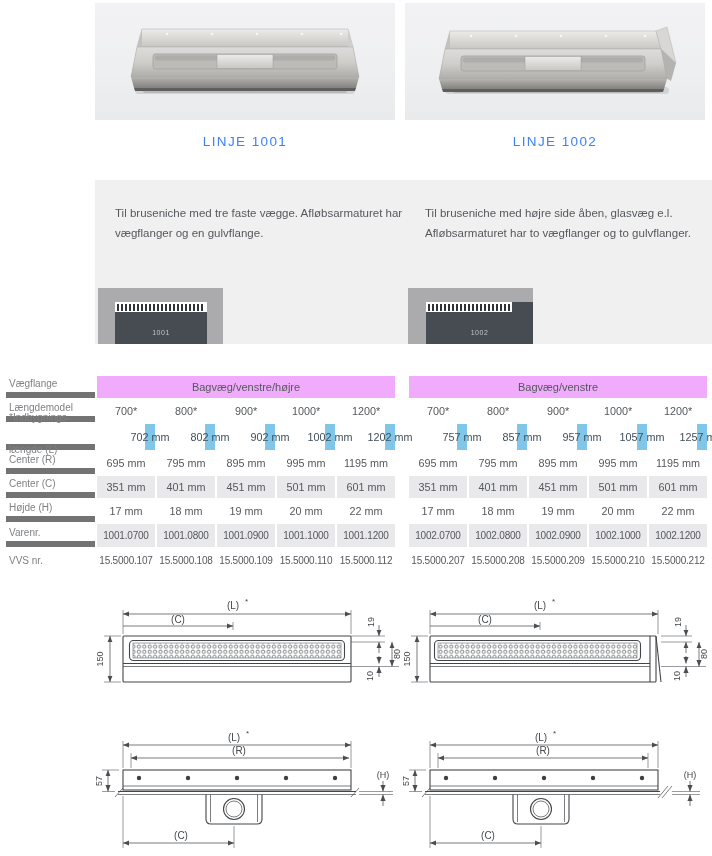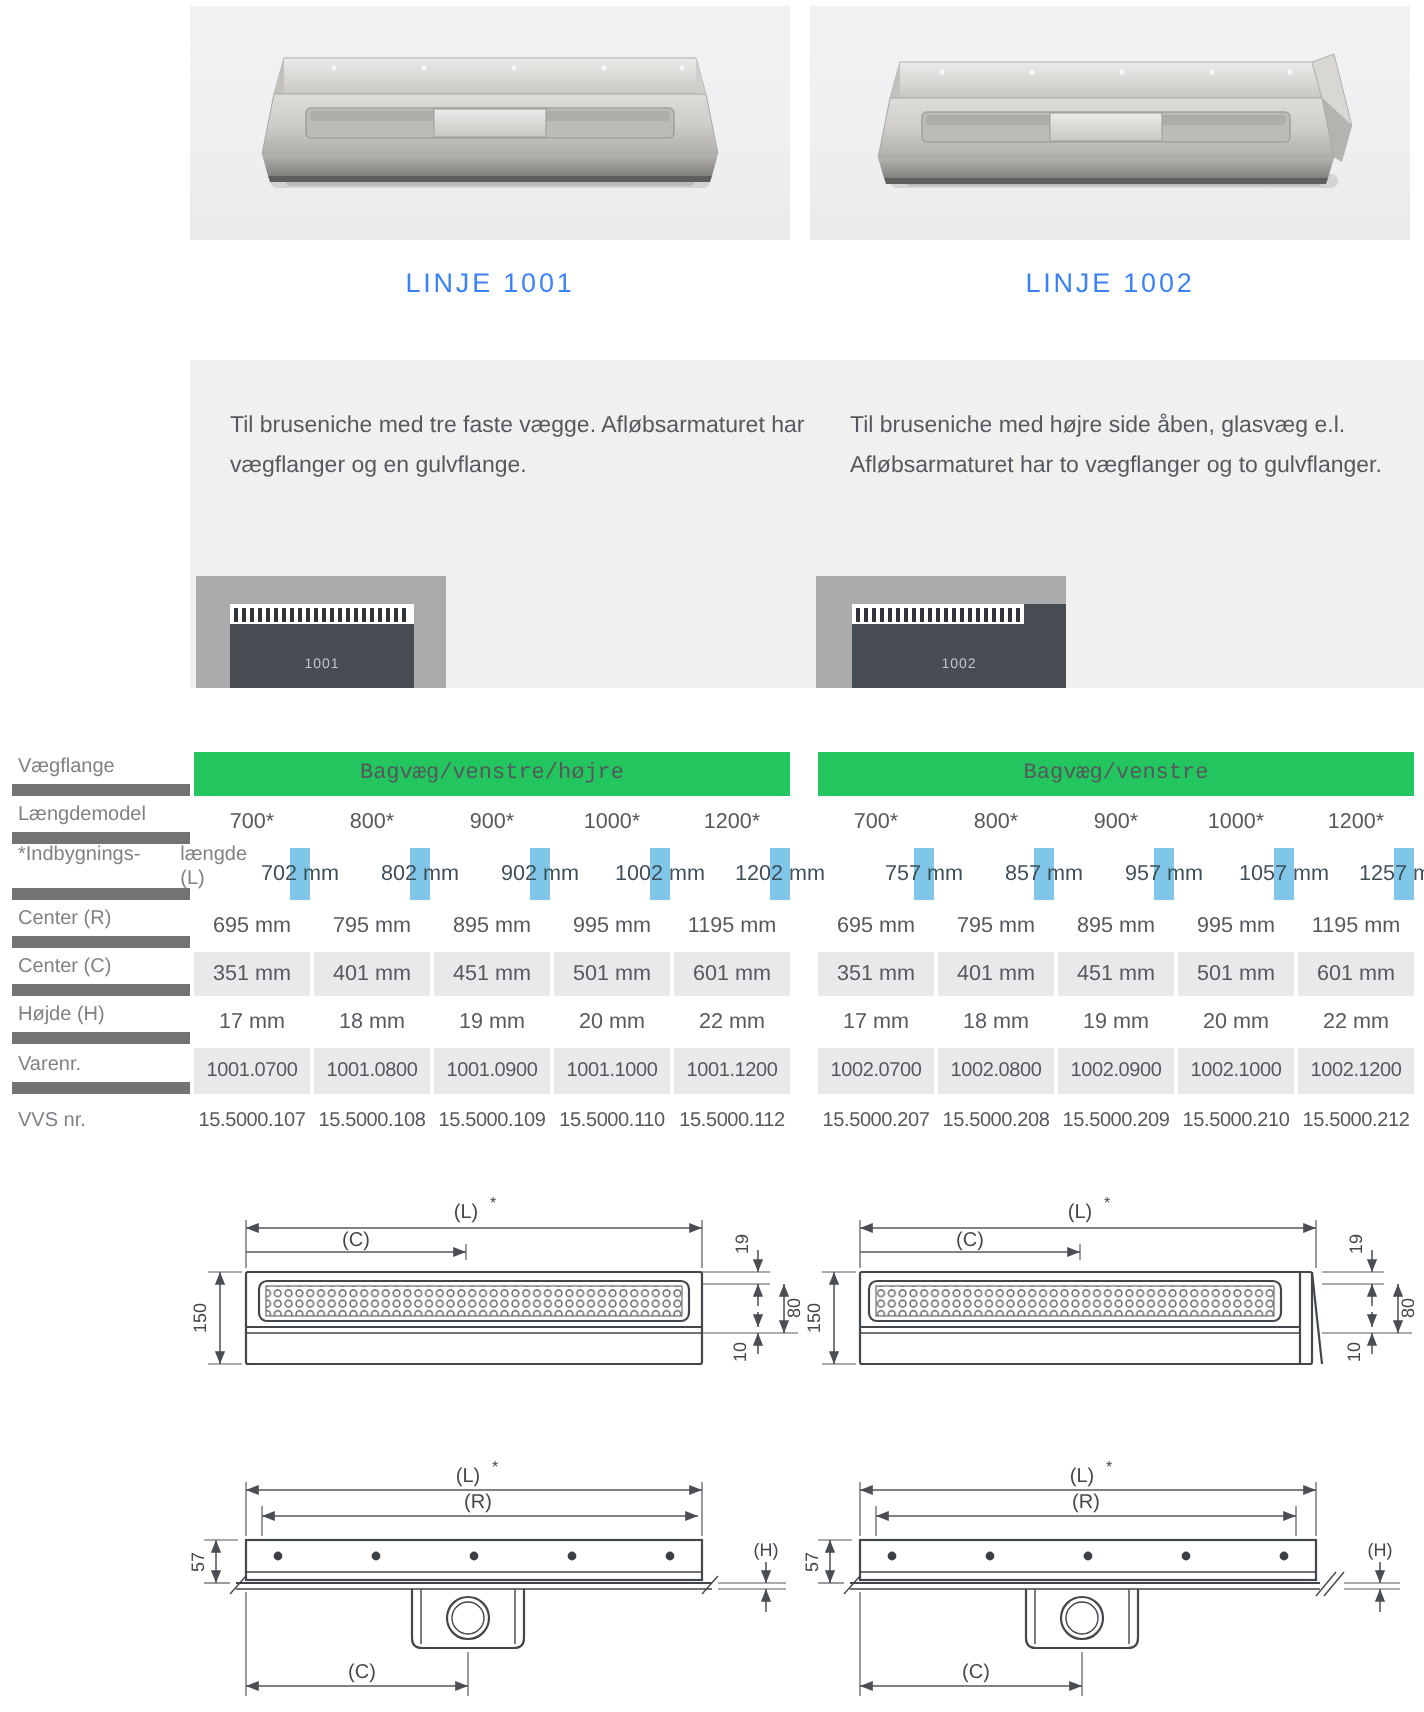--- a/index.html
+++ b/index.html
@@ -19,26 +19,26 @@
   .nlabel{position:absolute;bottom:5px;left:0;width:100%;text-align:center;
         font-size:7px;letter-spacing:.5px;color:#c3c5c8;}
   
   .spec{position:absolute;top:376px;left:6px;display:grid;
         grid-template-columns:89px repeat(5,58px) 10px repeat(5,58px);
         grid-template-rows:22px 22px 26px 22px 22px 22px 23px 23px;gap:2px;}
   .c{display:flex;align-items:center;justify-content:center;font-size:10.8px;color:#55585c;white-space:nowrap;}
   .g{background:#e9e9eb;}
   .blue{background:#7fc6e9;color:#404f58;margin-left:48px;}
   .sm{font-size:10px;letter-spacing:-.2px;}
-  .hband{background:#22c55e;grid-column:span 5;display:flex;align-items:center;justify-content:center;
-        font-size:11px;color:#55585c;font-family:Liberation Mono, monospace;}
+  .hband{background:#f0abfc;grid-column:span 5;display:flex;align-items:center;justify-content:center;
+        font-size:11px;color:#55585c;}
   .lbl{display:flex;align-items:center;font-size:10px;color:#7e8185;border-bottom:6px solid #737373;
         padding-left:3px;line-height:1.2;}
   .lbl.nob{border-bottom:none;}
-  .two{display:flex;flex-direction:row;gap:20px;}
+  .two{display:flex;flex-direction:column;gap:20px;}
   
   .drw{position:absolute;}
   svg text{font-family:"Liberation Sans",sans-serif;fill:#43464a;}
   .dt{font-size:10px;}
   .dts{font-size:8px;}
   .dtn{font-size:9px;}
   .body{stroke:#43464a;stroke-width:1.1;fill:none;}
   .thin{stroke:#43464a;stroke-width:.7;fill:none;}
   .dim{stroke:#55585b;stroke-width:.8;fill:none;}
   .wit{stroke:#55585b;stroke-width:.6;fill:none;}

